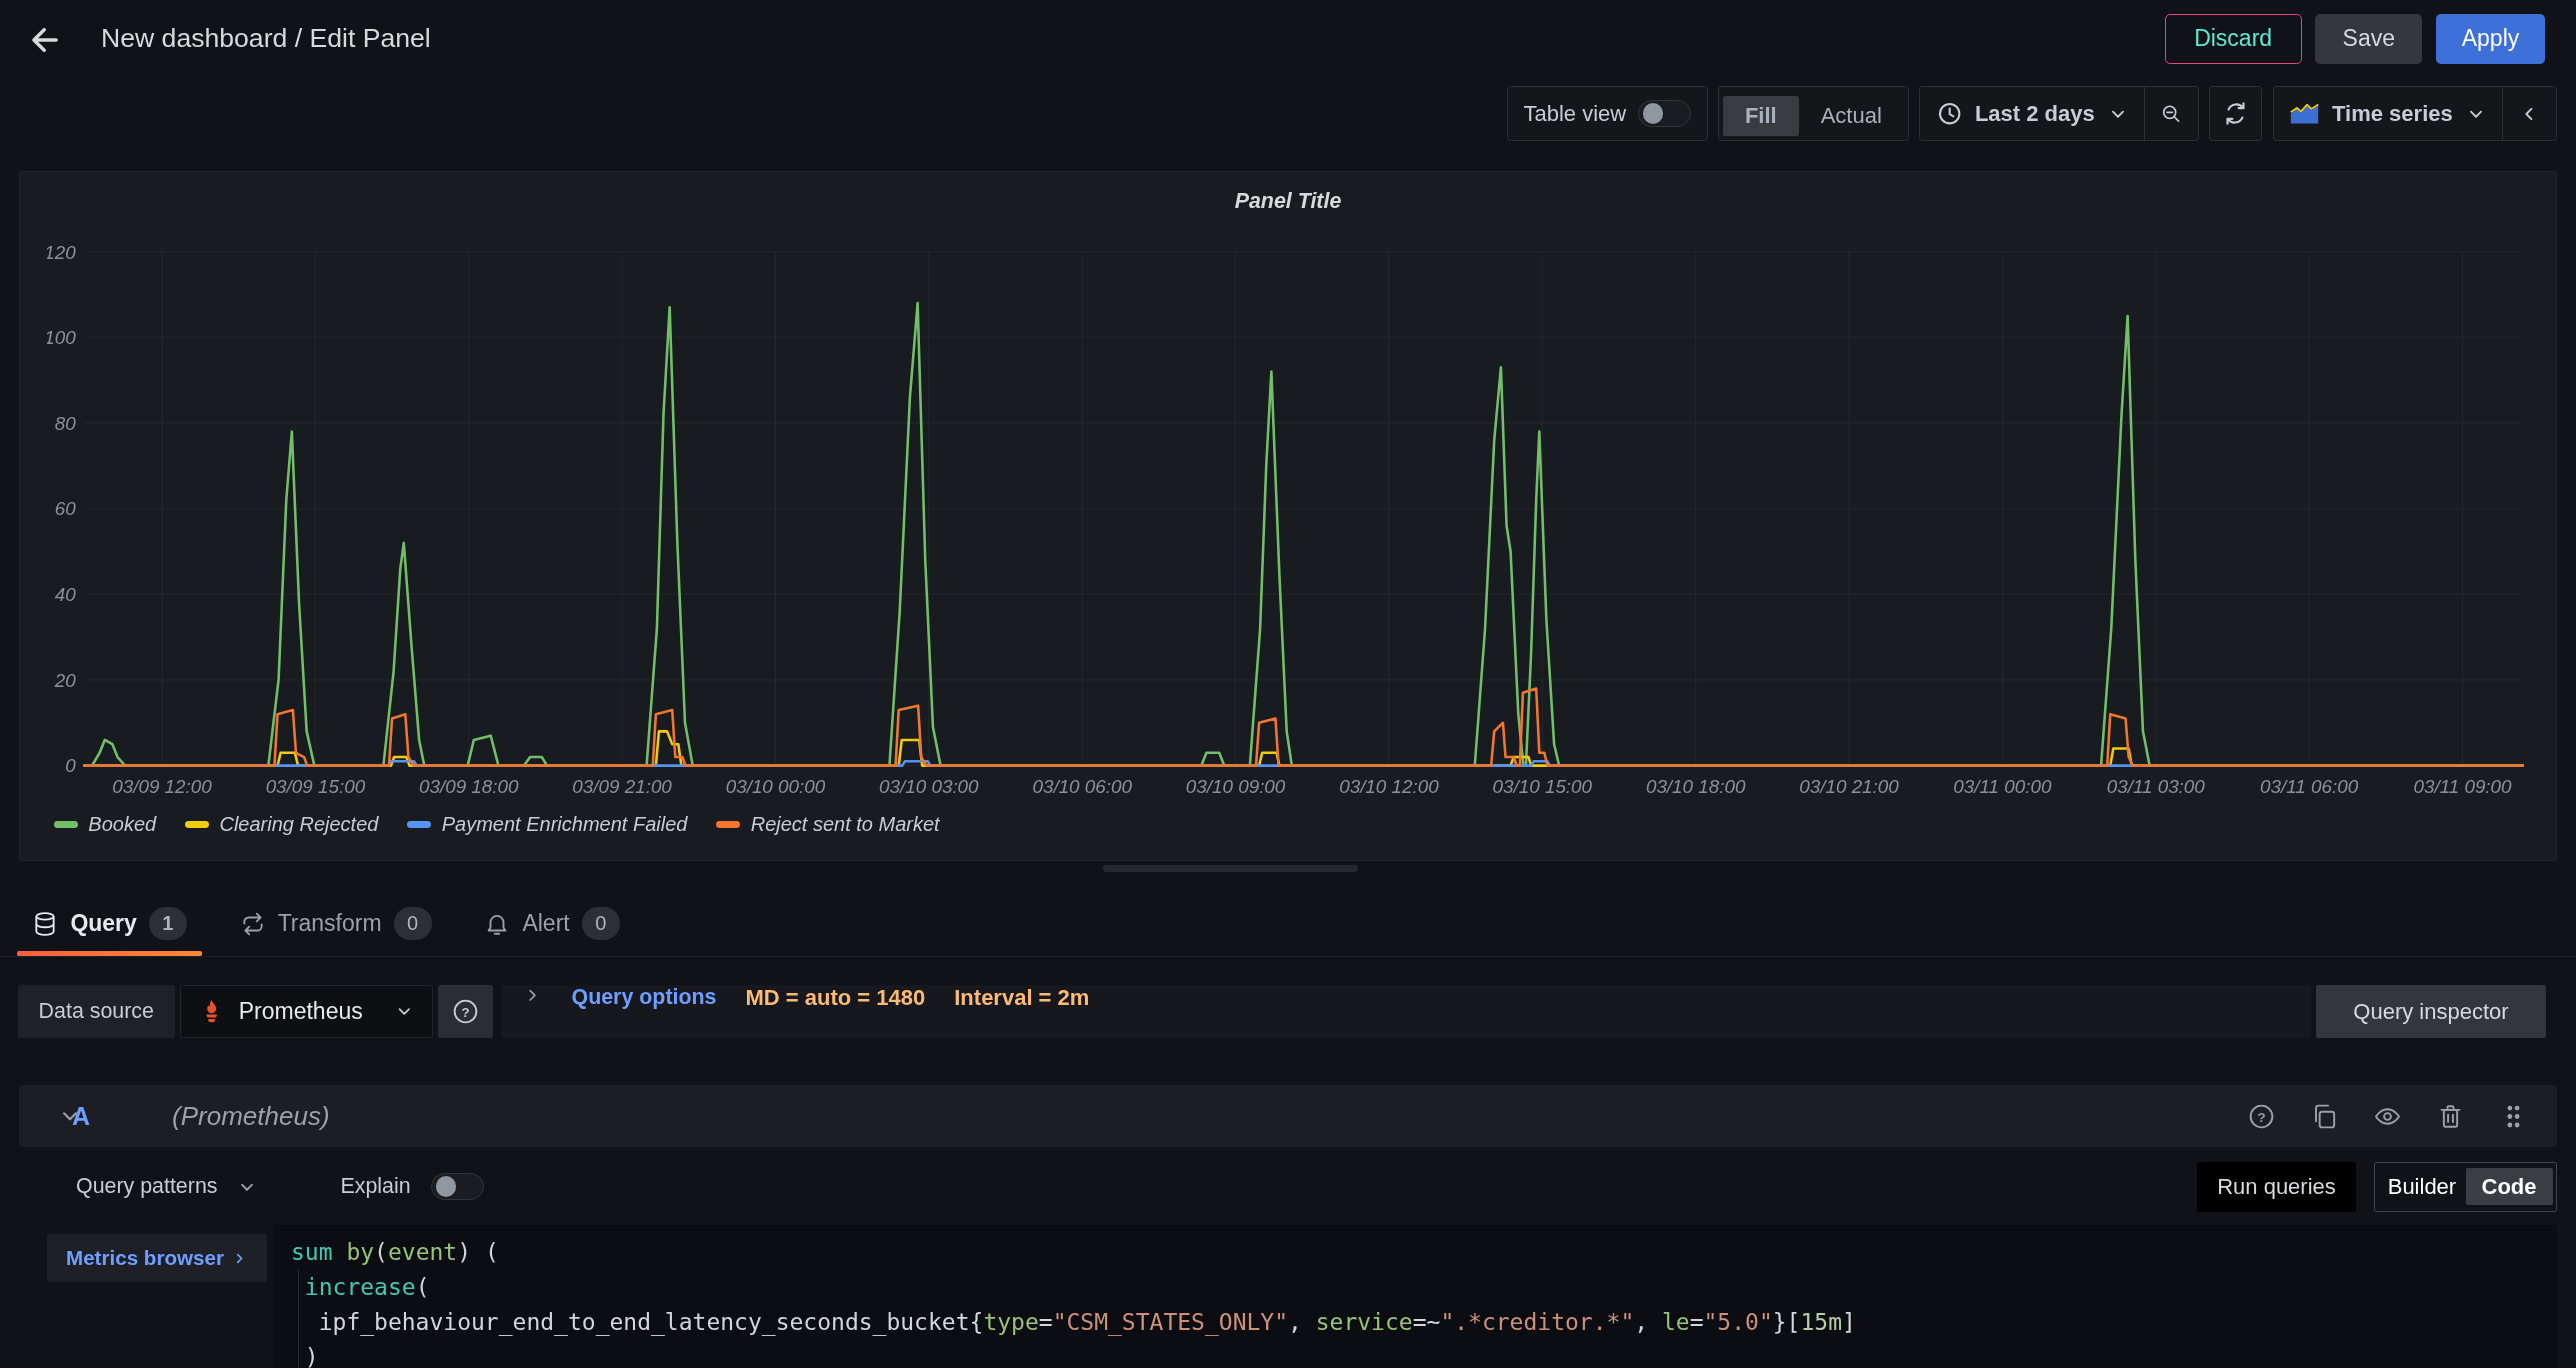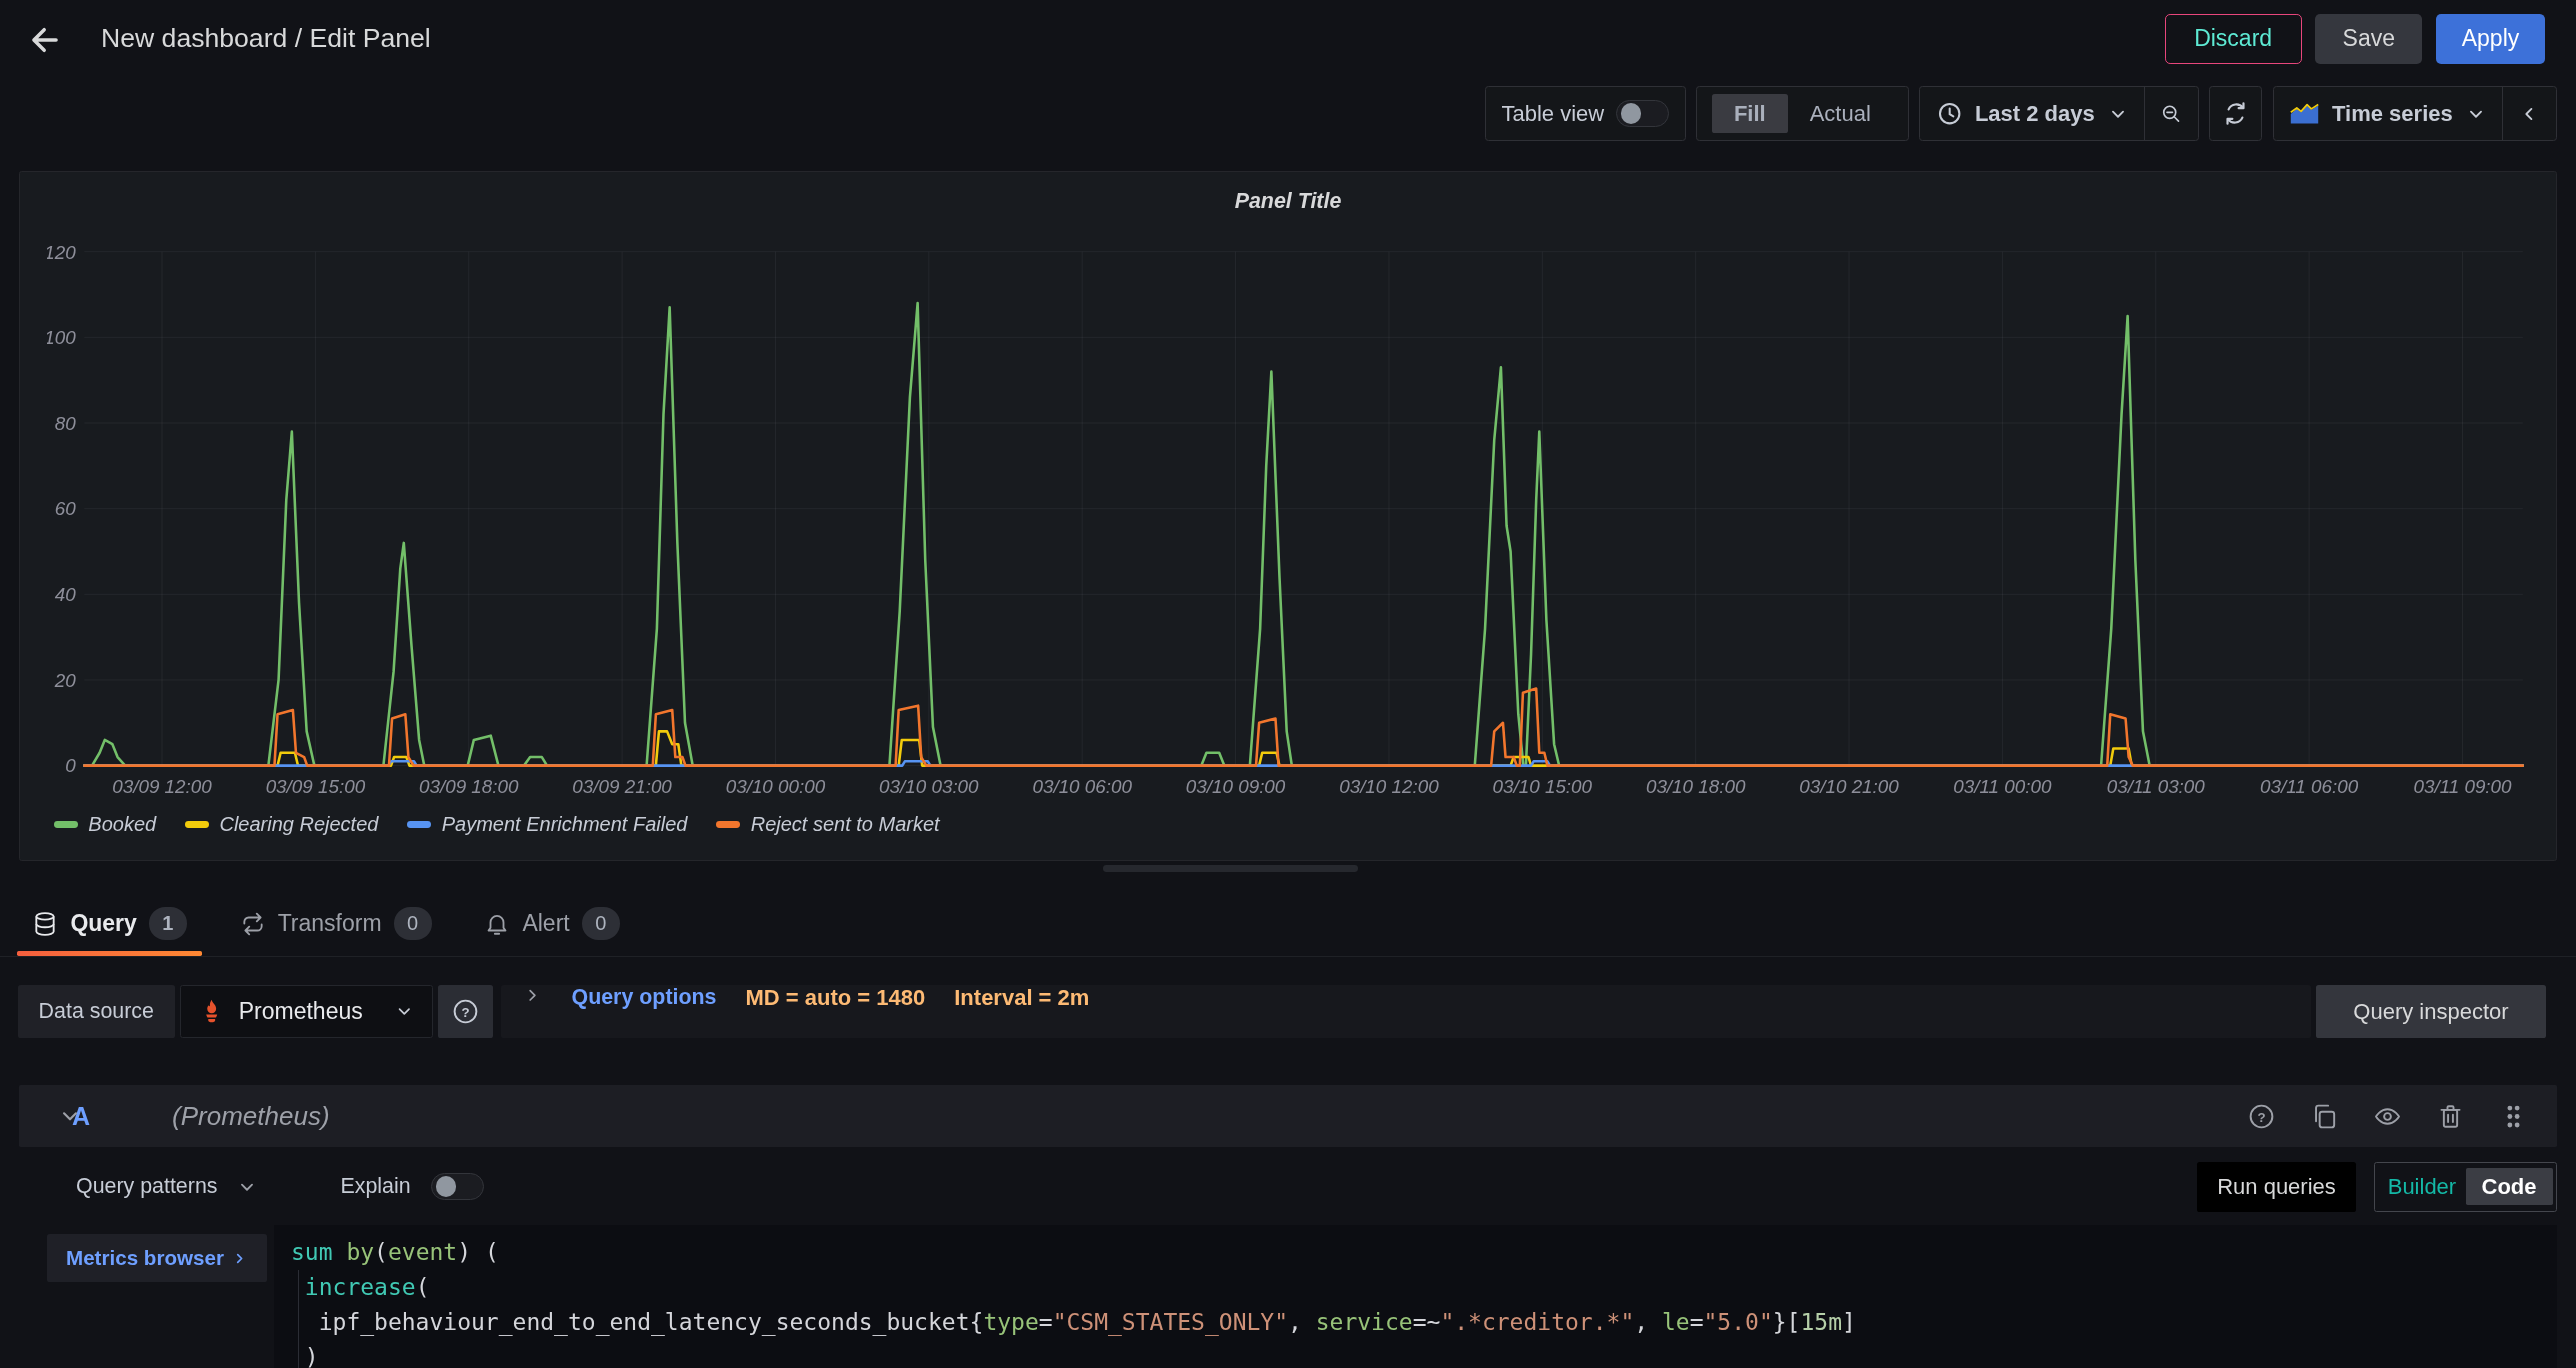--- a/index.html
+++ b/index.html
@@ -23,21 +23,21 @@
   .btn-save { width:107px; background:#35373e; color:#d8d9da; }
   .btn-apply { width:109px; background:#3d71d9; color:#ffffff; }
 
   
   .toolbar { position:absolute; right:19px; top:86px; height:55px; display:flex; gap:10.3px; align-items:stretch; }
   .tb-box { display:flex; align-items:center; border:0.9px solid #2f3036; border-radius:3.4px;
             background:#141619; color:#c7ccd6; font-size:22px; }
   .tb-seg { display:flex; align-items:center; padding:0 15.4px; gap:12px; height:100%; }
   .tb-divider { width:0.9px; background:#2f3036; height:100%; }
   .seg-sel { background:#3a3b41; color:#ffffff; font-weight:700; border-radius:2.6px; }
-  .fill-actual { padding:15px; gap:0; }
+  .fill-actual { padding:4px; gap:0;align-items:flex-end; }
   .fill-actual .seg { padding:6.9px 22px; font-size:22px; color:#aab0bc; cursor:pointer; }
   .toggle { width:53px; height:27.4px; border-radius:13.7px; background:#1b1c21; border:0.9px solid #33353b; position:relative; cursor:pointer; }
   .toggle .knob { position:absolute; left:3.4px; top:2.6px; width:20.6px; height:20.6px; border-radius:50%; background:#9097a0; }
   .icon-btn { width:53px; justify-content:center; cursor:pointer; }
 
   
   .panel { position:absolute; left:19px; top:171px; width:2538px; height:690px;
            background:#181b1f; border:0.9px solid #25262b; border-radius:2.6px;font-style:italic; }
   .panel-title { position:absolute; top:17px; left:0; width:100%; text-align:center;
                  font-size:21.4px; font-weight:700; color:#d8d9da; }
@@ -83,21 +83,21 @@
   .qrow-icons { margin-left:auto; margin-right:29px; display:flex; gap:34px; align-items:center; }
   .qicon { width:29px; height:29px; cursor:pointer; }
 
   
   .prow { position:absolute; left:19px; top:1159px; width:2538px; height:55px; display:flex; align-items:center; }
   .prow .lbl { color:#c7ccd6; font-size:21.4px; }
   .run-btn { position:absolute; right:201px; width:159px; height:50px; background:#000000; border-radius:2.6px;
              color:#d8d9da; font-size:22px; display:flex; align-items:center; justify-content:center; cursor:pointer; }
   .bc-seg { position:absolute; right:0; width:183px; height:50px; border:0.9px solid #44464d; border-radius:2.6px;
             display:flex; align-items:center; padding:3.4px; }
-  .bc-seg .opt { flex:1; text-align:center; font-size:22px; color:#14b8a6; cursor:pointer; padding:5.1px 0; }
+  .bc-seg .opt { flex:1; text-align:center; font-size:22px; color:#ffffff; cursor:pointer; padding:5.1px 0; }
   .bc-seg .opt.sel { background:#3b3d44; color:#ffffff; font-weight:700; border-radius:1.7px; }
 
   
   .metrics-chip { position:absolute; left:47px; top:1234px; height:48px; background:#1f2027; border-radius:2.6px;
                   display:flex; align-items:center; padding:0 19px; color:#6e9fff; font-size:20.6px; font-weight:600; cursor:pointer; gap:6.9px; }
   .code-block { position:absolute; left:274px; top:1225px; width:2283px; height:143px; background:#0c0d12; overflow:hidden; }
   .code-lines { position:absolute; left:17px; top:10.3px; font-family:"DejaVu Sans Mono","Liberation Mono",monospace;
                 font-size:23px; line-height:35px; white-space:pre; }
   .indent-guide { position:absolute; left:24px; top:45px; width:0.9px; height:111px; background:#2b2d35; }
   .tok-fn { color:#41c9b4; } .tok-lbl { color:#98c379; } .tok-str { color:#ce9178; }

